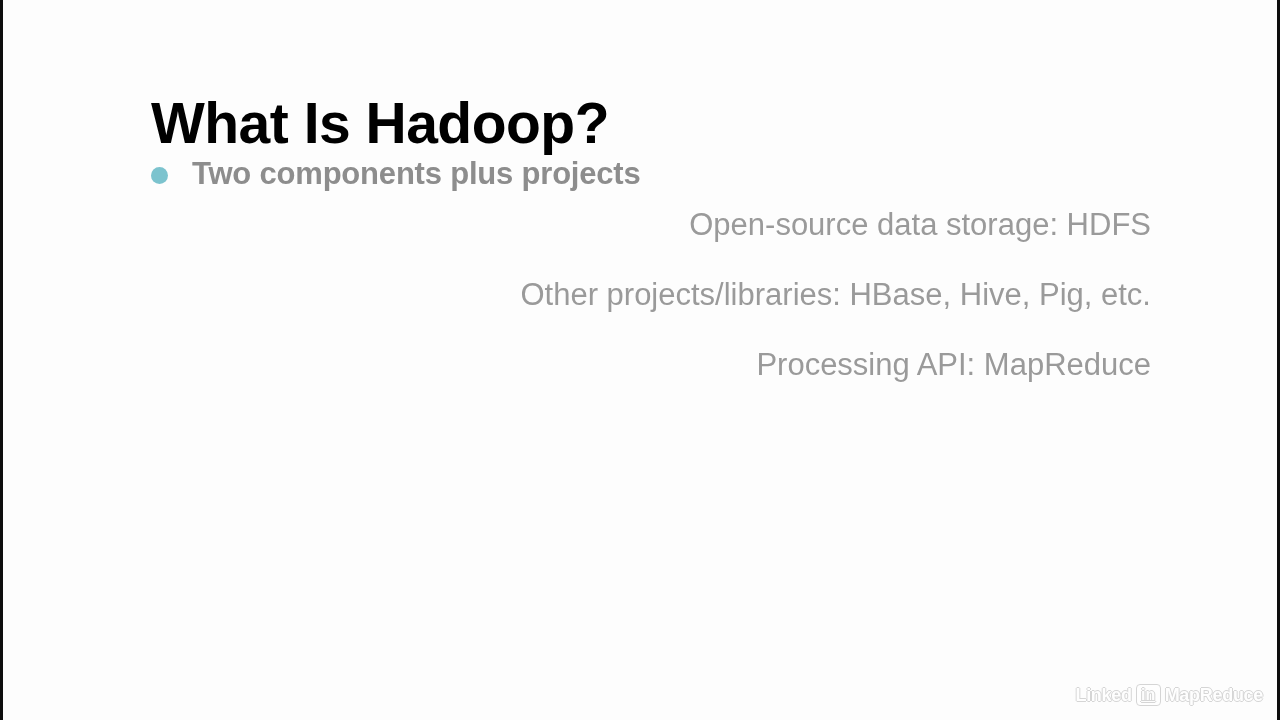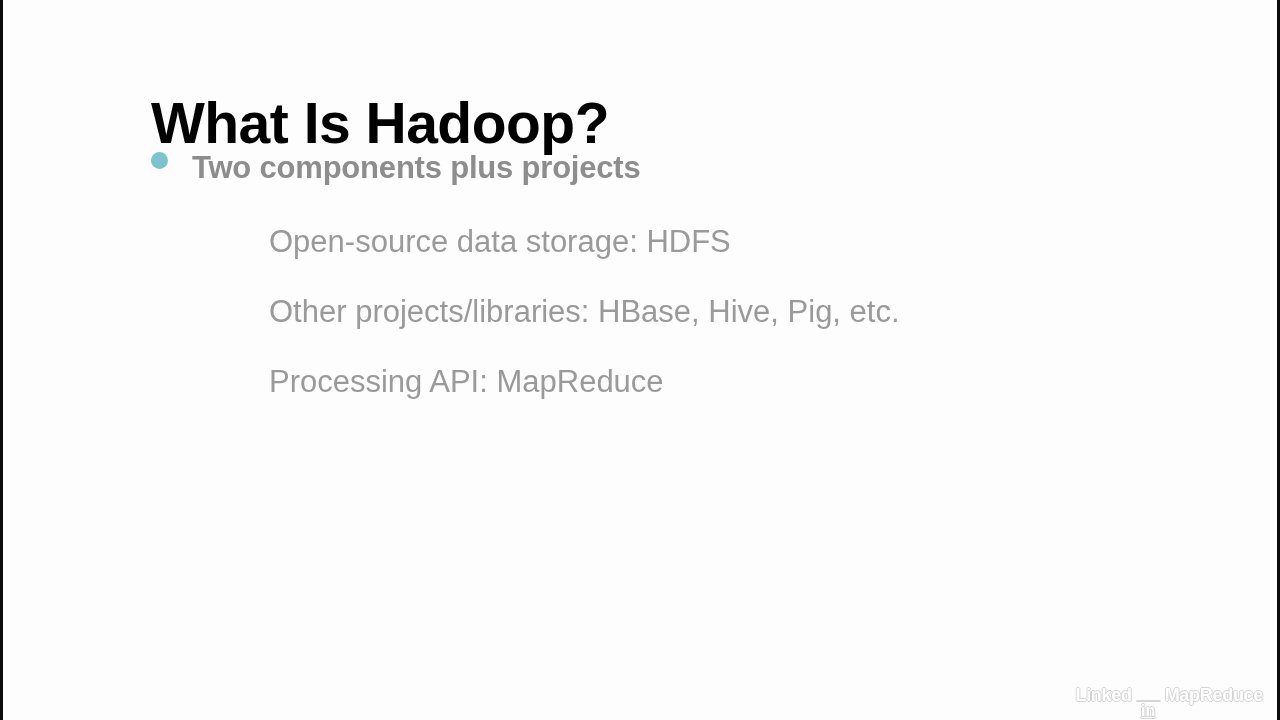--- a/index.html
+++ b/index.html
@@ -43,21 +43,21 @@
   #body-content {
     position: absolute;
     left: 148px;
     top: 150px;
     width: 1000px;
   }
 
   .bullet-row {
     position: relative;
     display: flex;
-    align-items: flex-start;
+    align-items: center;
     height: 48px;
     padding-left: 0;
   }
 
   .bullet-marker {
     flex: 0 0 auto;
     width: 17px;
     height: 17px;
     border-radius: 50%;
     background: #7cc3ce;
@@ -67,21 +67,22 @@
 
   .bullet-text {
     font-size: 31px;
     font-weight: 600;
     color: #8d8d8d;
     letter-spacing: -0.2px;
     white-space: nowrap;
   }
 
   .sub-list {
-    margin-top: 28px;
+    margin-top: 11px;
+    text-align: right;
   }
 
   .sub-item {
     height: 70px;
     padding-left: 118px;
     box-sizing: border-box;
   }
 
   .sub-item-text {
     font-size: 31px;
@@ -109,21 +110,21 @@
     color: #ffffff;
     text-shadow:
       -1px 0 0 #d2d2d2,
        1px 0 0 #d2d2d2,
        0 -1px 0 #d2d2d2,
        0  1px 0 #d2d2d2;
     line-height: 22px;
   }
   .wm-badge {
     display: inline-block;
-    margin: 16px 4px;
+    margin: 0 4px;
     padding: 0 3px;
     min-width: 17px;
     text-align: center;
     font-size: 16px;
     font-weight: bold;
     color: #fdfdfd;
     background: #ffffff;
     border: 1px solid #d2d2d2;
     border-radius: 4px;
     line-height: 19px;

